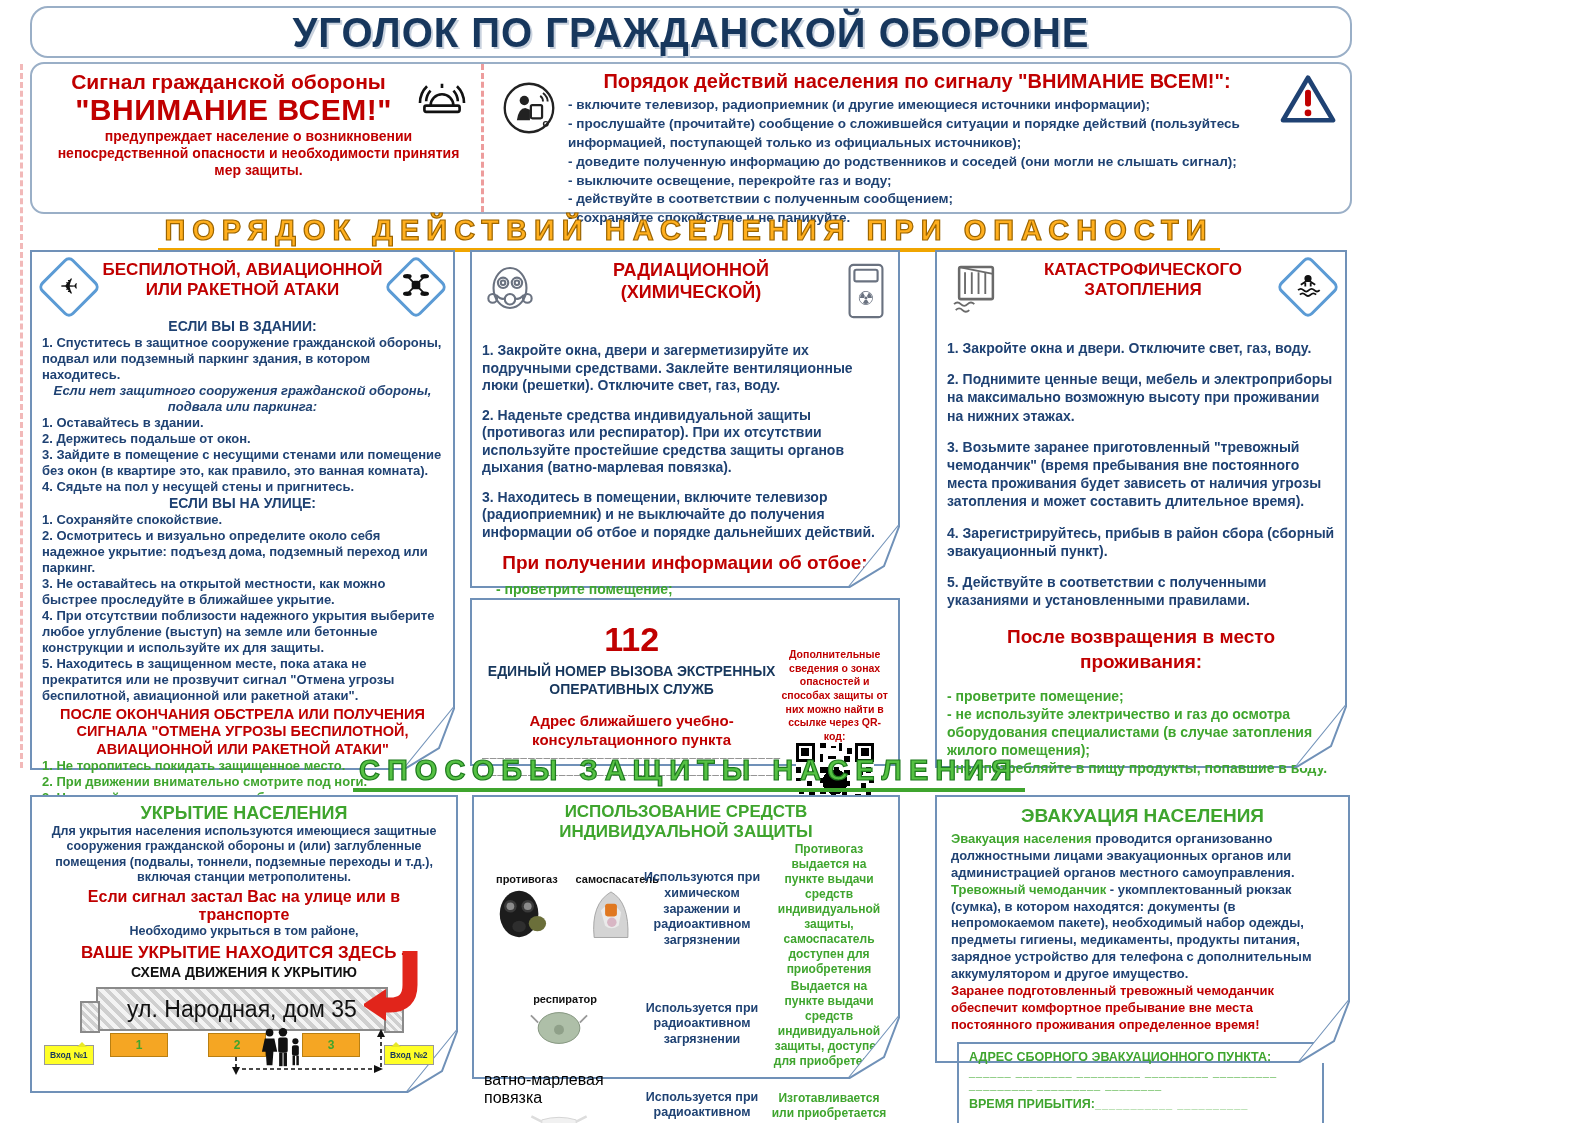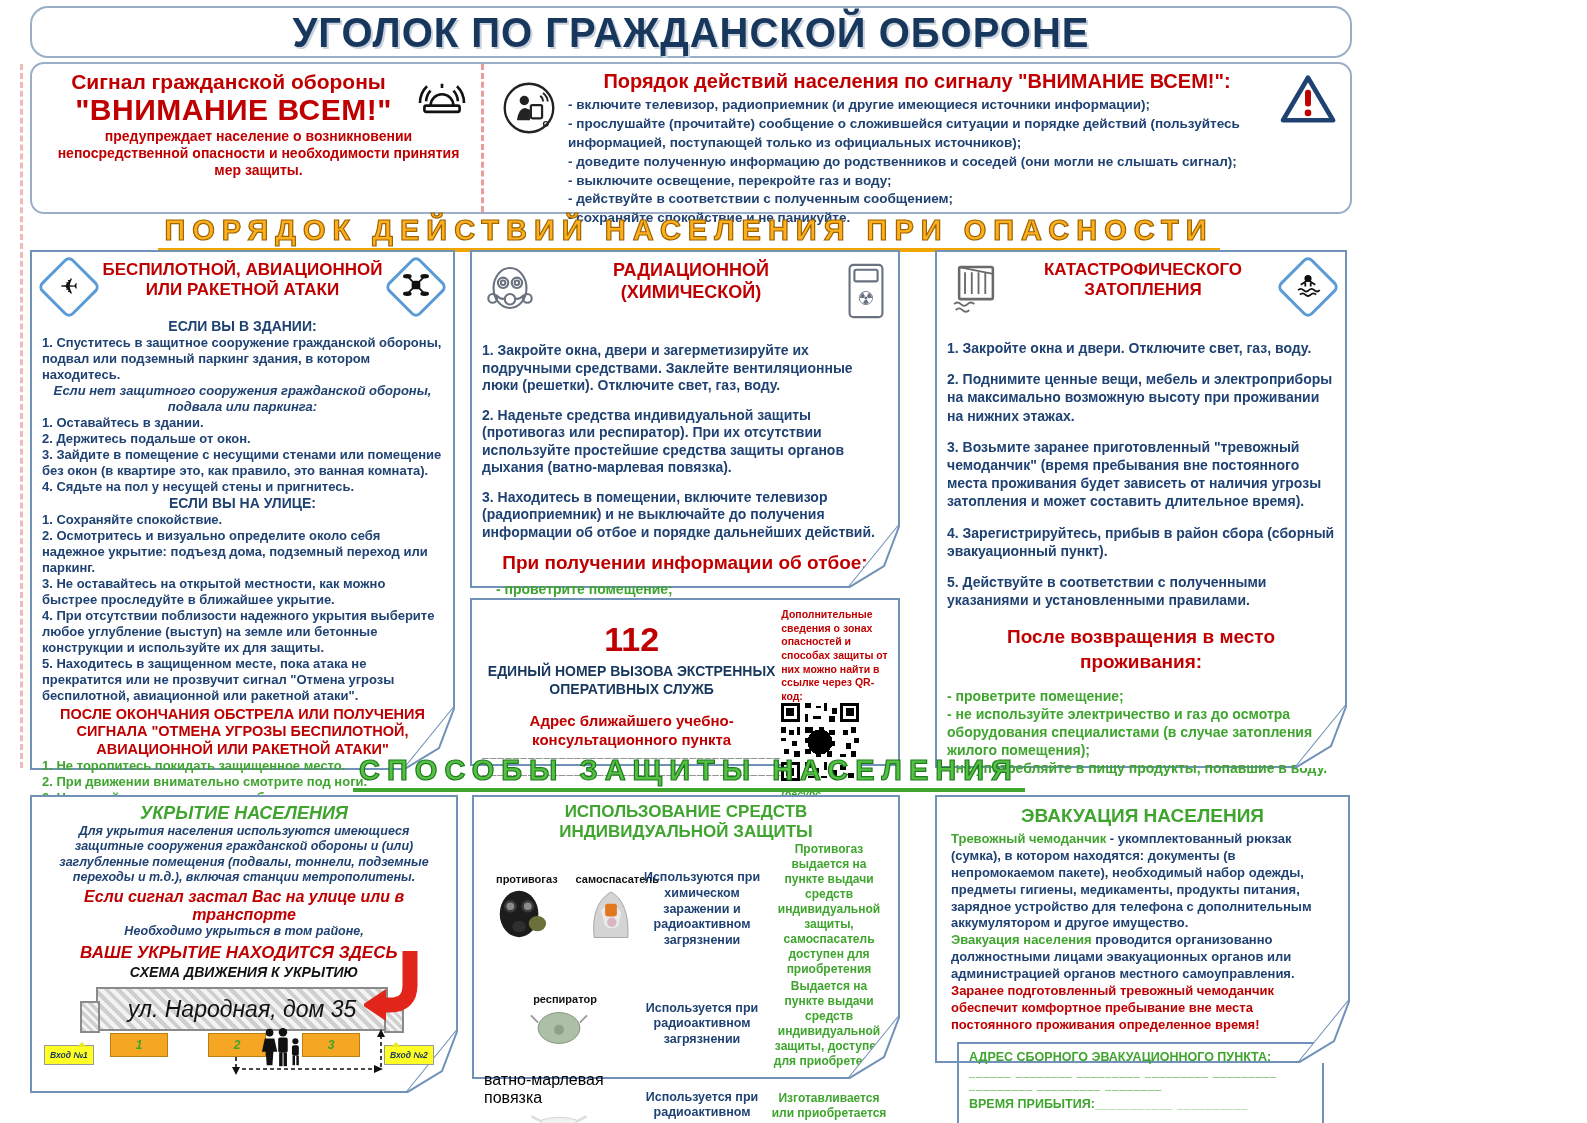--- a/index.html
+++ b/index.html
@@ -67,21 +67,21 @@
   #flood .after{color:#C00000;font-size:19px;text-align:center;margin:16px 0 12px 0;}
   #flood .g{color:#3FA52E;}
 
   
   #box112{display:flex;padding:8px 10px;}
   #box112 .lft{flex:1.25;text-align:center;}
   #box112 .num{color:#C00000;font-size:34px;font-weight:bold;margin-top:14px;line-height:1;}
   #box112 .lbl{color:#17375D;font-weight:bold;font-size:14px;margin-top:6px;line-height:1.3;}
   #box112 .adr{color:#C00000;font-weight:bold;font-size:15px;margin-top:14px;line-height:1.25;}
   #box112 .ln{color:#888;letter-spacing:1px;font-size:12px;line-height:1.4;}
-  #box112 .rgt{flex:1;}
+  #box112 .rgt{flex:1;text-align:center;margin-top:40px;}
   #box112 .qrnote{color:#C00000;font-weight:bold;font-size:10.5px;line-height:1.3;}
   #box112 .qrcap{color:#3FA52E;font-size:10.5px;font-style:italic;font-weight:bold;line-height:1.3;margin-top:3px;}
   #qr{margin-top:4px;}
 
   
   #shelter{padding:6px 12px;}
   #shelter .ttl{font-size:18px;}
   #shelter .p1{font-size:12.5px;line-height:1.22;}
   #shelter .r1{font-size:16px;margin-top:3px;}
   #shelter .p2{font-size:12.5px;line-height:1.22;}
@@ -382,21 +382,21 @@
     <polygon points="0,64 52,0 52,64" fill="#fff"></polygon>
     <path d="M0,64 L52,0" stroke="#7091B8" stroke-width="2" fill="none"></path>
     <path d="M0,64 L36,42 L52,0" fill="#fff" stroke="#7091B8" stroke-width="2"></path>
   </svg>
 </div>
 
 <div id="sect2" class="abs bigtitle">
   <span>СПОСОБЫ ЗАЩИТЫ НАСЕЛЕНИЯ</span>
 </div>
 
-<div id="shelter" class="panel" style="left:30px;top:795px;width:428px;height:298px;font-style:italic;">
+<div id="shelter" class="panel" style="left:30px;top:795px;width:428px;height:298px;">
   <div class="bttl ttl">УКРЫТИЕ НАСЕЛЕНИЯ</div>
   <div class="p1 navy b ctr">Для укрытия населения используются имеющиеся защитные сооружения гражданской обороны  и (или) заглубленные помещения (подвалы, тоннели, подземные переходы и т.д.), включая станции метрополитены.</div>
   <div class="r1 red b ctr">Если сигнал застал Вас на улице или в транспорте</div>
   <div class="p2 navy b ctr">Необходимо укрыться в том районе,</div>
   <div class="r2 red b ctr">ВАШЕ УКРЫТИЕ НАХОДИТСЯ ЗДЕСЬ -</div>
   <div class="st b ctr">СХЕМА ДВИЖЕНИЯ К УКРЫТИЮ</div>
   <div id="scheme">
     <svg id="dashes" width="400" height="92">
       <g stroke="#111" stroke-width="1.6" stroke-dasharray="4 3" fill="none">
         <path d="M192 74 v10"></path>
@@ -516,22 +516,22 @@
 
   <svg class="fold" viewBox="0 0 52 64">
     <polygon points="0,64 52,0 52,64" fill="#fff"></polygon>
     <path d="M0,64 L52,0" stroke="#7091B8" stroke-width="2" fill="none"></path>
     <path d="M0,64 L36,42 L52,0" fill="#fff" stroke="#7091B8" stroke-width="2"></path>
   </svg>
 </div>
 
 <div id="evac" class="panel" style="left:935px;top:795px;width:415px;height:268px;">
   <div class="bttl ttl">ЭВАКУАЦИЯ НАСЕЛЕНИЯ</div>
+  <p class="b"><span class="green">Эвакуация населения</span><span class="navy"> проводится организованно должностными лицами эвакуационных органов или администрацией органов местного самоуправления.</span></p>
   <p class="b"><span class="green">Тревожный чемоданчик</span><span class="navy"> - укомплектованный рюкзак (сумка), в котором находятся: документы (в непромокаемом пакете), необходимый набор одежды, предметы гигиены, медикаменты, продукты питания, зарядное устройство для телефона с дополнительным аккумулятором и другое имущество.</span></p>
-  <p class="b"><span class="green">Эвакуация населения</span><span class="navy"> проводится организованно должностными лицами эвакуационных органов или администрацией органов местного самоуправления.</span></p>
   <p class="b warn">Заранее подготовленный тревожный чемоданчик обеспечит комфортное пребывание вне места постоянного проживания определенное время!</p>
   <div class="fillbox">
     <div class="fl">АДРЕС СБОРНОГО ЭВАКУАЦИОННОГО ПУНКТА:</div>
     <div class="fline">______ ________ _________ _________ _________ _________ _________ ________</div>
     <div class="fl" style="margin-top:4px;"><span>ВРЕМЯ ПРИБЫТИЯ:</span><span class="fline">___________ __________ ___________ _________</span></div>
   </div>
   <svg class="fold" viewBox="0 0 52 64">
     <polygon points="0,64 52,0 52,64" fill="#fff"></polygon>
     <path d="M0,64 L52,0" stroke="#7091B8" stroke-width="2" fill="none"></path>
     <path d="M0,64 L36,42 L52,0" fill="#fff" stroke="#7091B8" stroke-width="2"></path>

